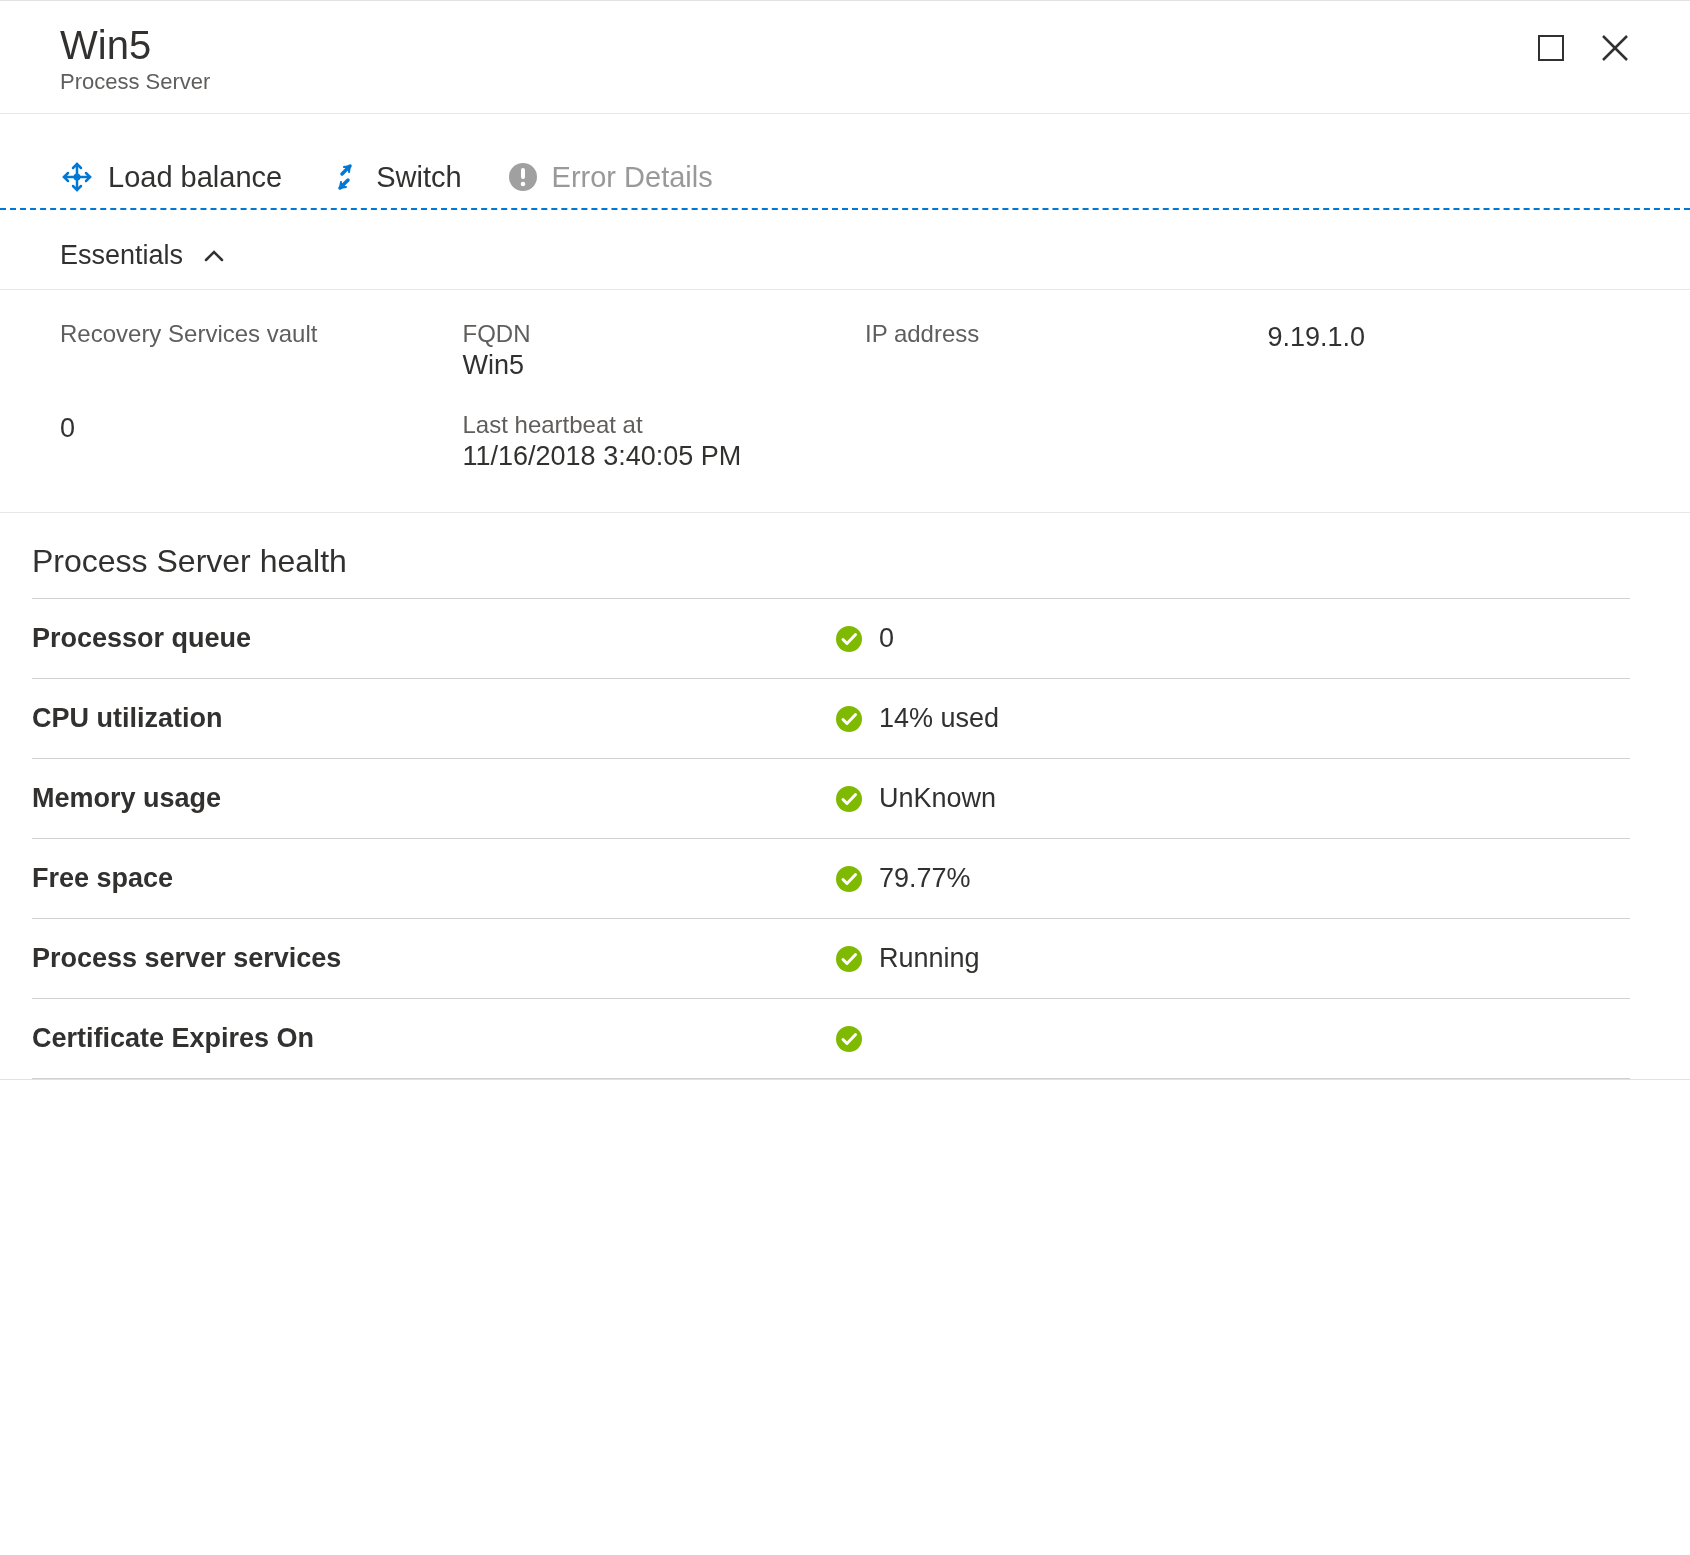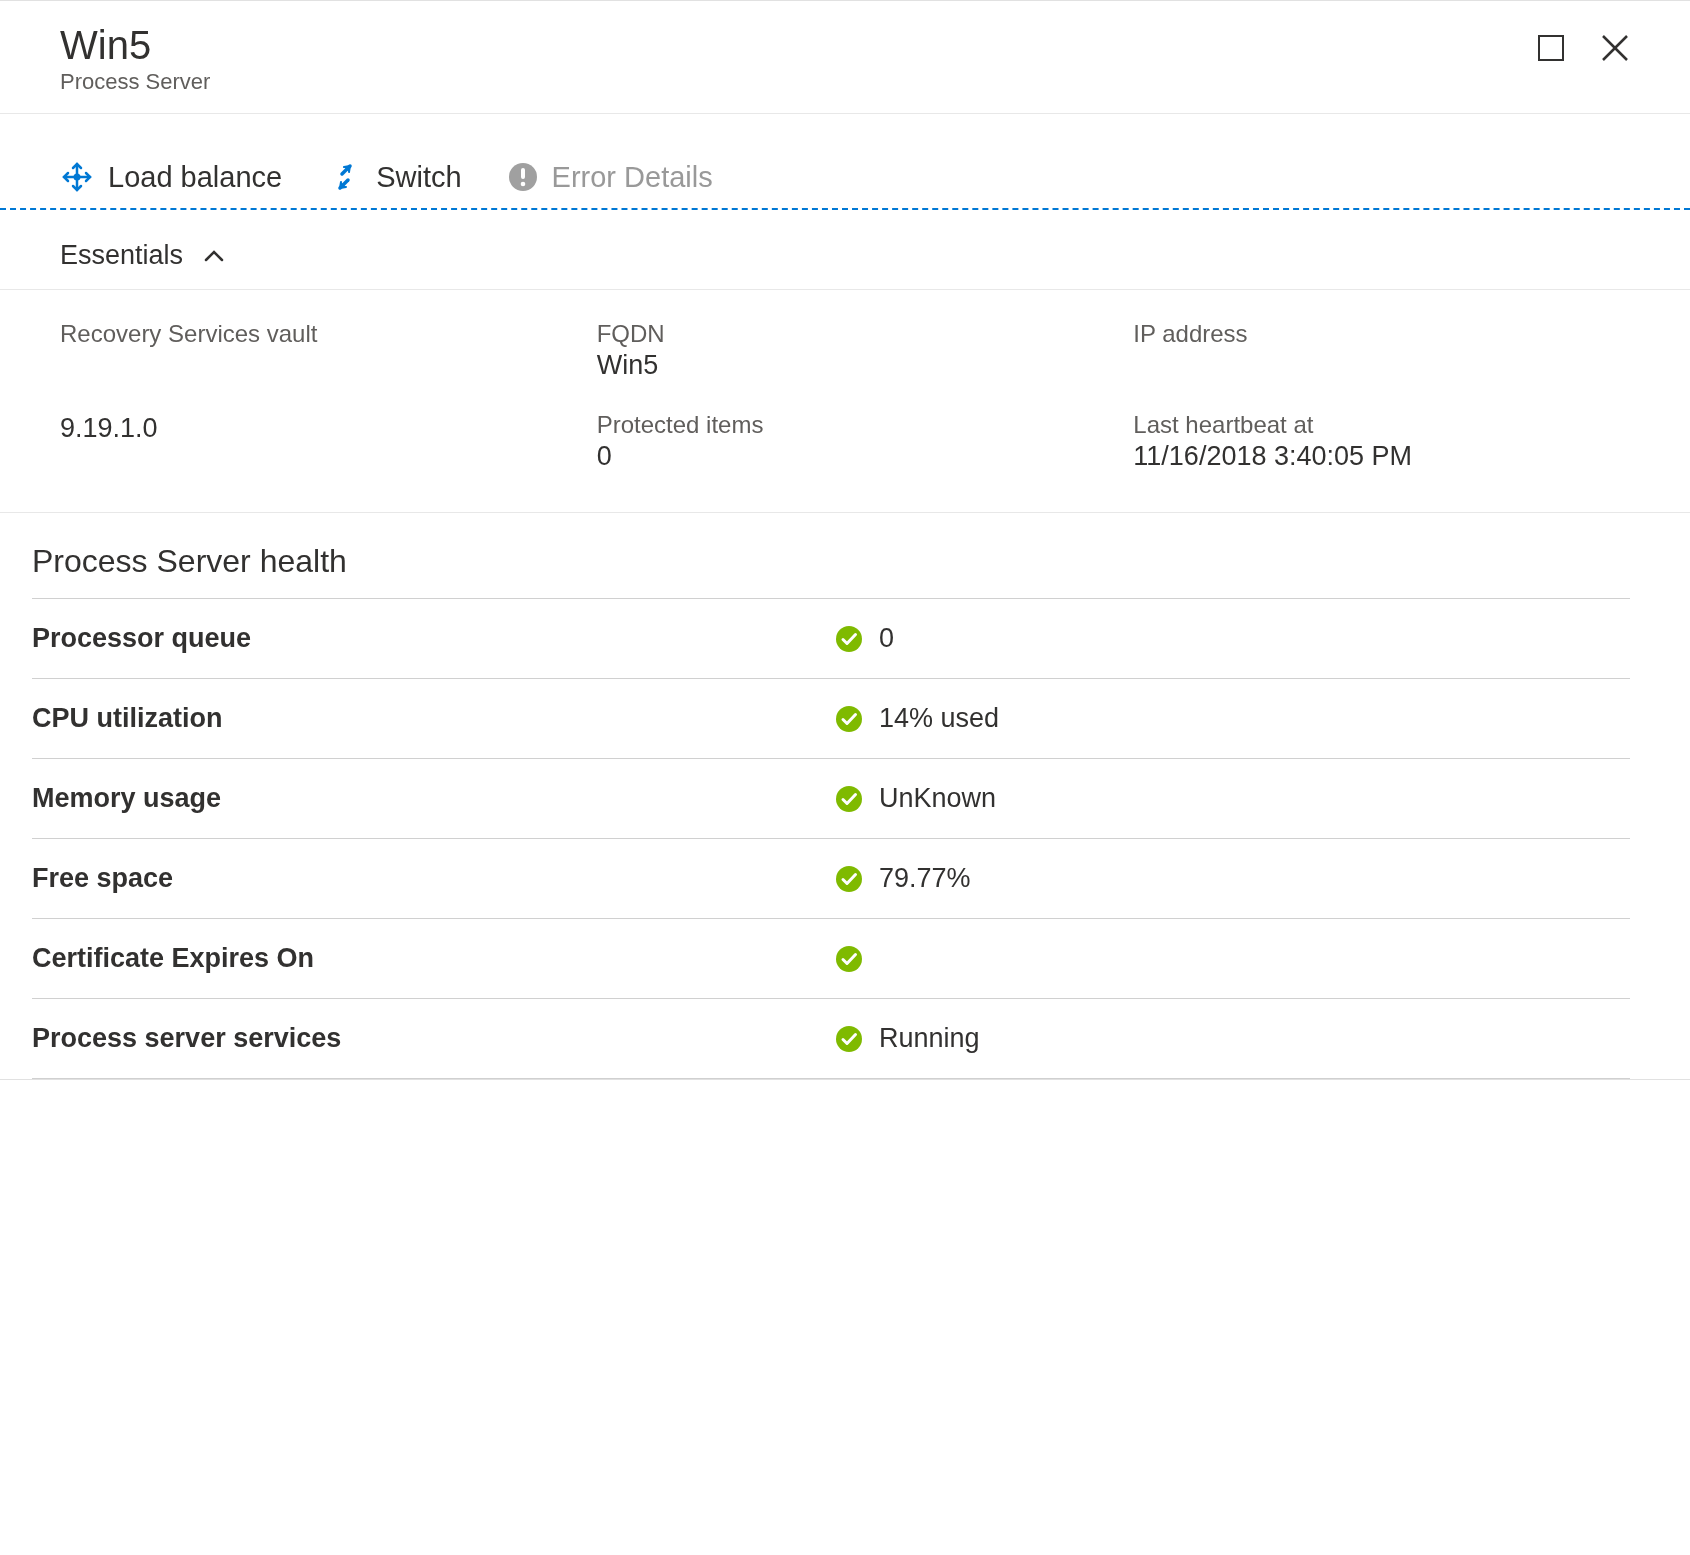--- a/index.html
+++ b/index.html
@@ -65,21 +65,21 @@
       padding: 30px 60px 18px 60px;
       border-bottom: 1px solid #e8e8e8;
       display: flex;
       align-items: center;
       gap: 20px;
       font-size: 27px;
     }
     .chev { cursor: pointer; }
     .essentials-grid {
       display: grid;
-      grid-template-columns: 1fr 1fr 1fr;
+      grid-template-columns: 1fr 1fr 1fr 1fr;
       column-gap: 40px;
       row-gap: 30px;
       padding: 30px 60px 40px 60px;
       border-bottom: 1px solid #e8e8e8;
     }
     .ess-item .lbl {
       font-size: 24px;
       color: #605e5c;
     }
     .ess-item .val {
@@ -189,21 +189,20 @@
       <div class="val">Win5</div>
     </div>
     <div class="ess-item">
       <div class="lbl">IP address</div>
       <div class="val"></div>
     </div>
     <div class="ess-item">
       <div class="val">9.19.1.0</div>
     </div>
     <div class="ess-item">
-      <div class="lbl">Protected items</div>
       <div class="val">0</div>
     </div>
     <div class="ess-item">
       <div class="lbl">Last heartbeat at</div>
       <div class="val">11/16/2018 3:40:05 PM</div>
     </div>
   </div>
 
   <div class="health-section">
     <div class="health-title">Process Server health</div>
@@ -242,35 +241,35 @@
           <div class="health-label">Free space</div>
           <div class="health-value">
             <svg width="28" height="28" viewBox="0 0 28 28">
               <circle cx="14" cy="14" r="13" fill="#7fba00"></circle>
               <polyline points="8,14.5 12,18.5 20.5,9.5" stroke="#fff" stroke-width="3" fill="none" stroke-linecap="round" stroke-linejoin="round"></polyline>
             </svg>
             <span>79.77%</span>
           </div>
         </div>
         <div class="health-row">
+          <div class="health-label">Process server services</div>
+          <div class="health-value">
+            <svg width="28" height="28" viewBox="0 0 28 28">
+              <circle cx="14" cy="14" r="13" fill="#7fba00"></circle>
+              <polyline points="8,14.5 12,18.5 20.5,9.5" stroke="#fff" stroke-width="3" fill="none" stroke-linecap="round" stroke-linejoin="round"></polyline>
+            </svg>
+            <span>Running</span>
+          </div>
+        </div>
+        <div class="health-row">
           <div class="health-label">Certificate Expires On</div>
           <div class="health-value">
             <svg width="28" height="28" viewBox="0 0 28 28">
               <circle cx="14" cy="14" r="13" fill="#7fba00"></circle>
               <polyline points="8,14.5 12,18.5 20.5,9.5" stroke="#fff" stroke-width="3" fill="none" stroke-linecap="round" stroke-linejoin="round"></polyline>
             </svg>
             <span></span>
           </div>
         </div>
-        <div class="health-row">
-          <div class="health-label">Process server services</div>
-          <div class="health-value">
-            <svg width="28" height="28" viewBox="0 0 28 28">
-              <circle cx="14" cy="14" r="13" fill="#7fba00"></circle>
-              <polyline points="8,14.5 12,18.5 20.5,9.5" stroke="#fff" stroke-width="3" fill="none" stroke-linecap="round" stroke-linejoin="round"></polyline>
-            </svg>
-            <span>Running</span>
-          </div>
-        </div>
       </div>
   </div>
 
 </div>
 
 </body></html>

